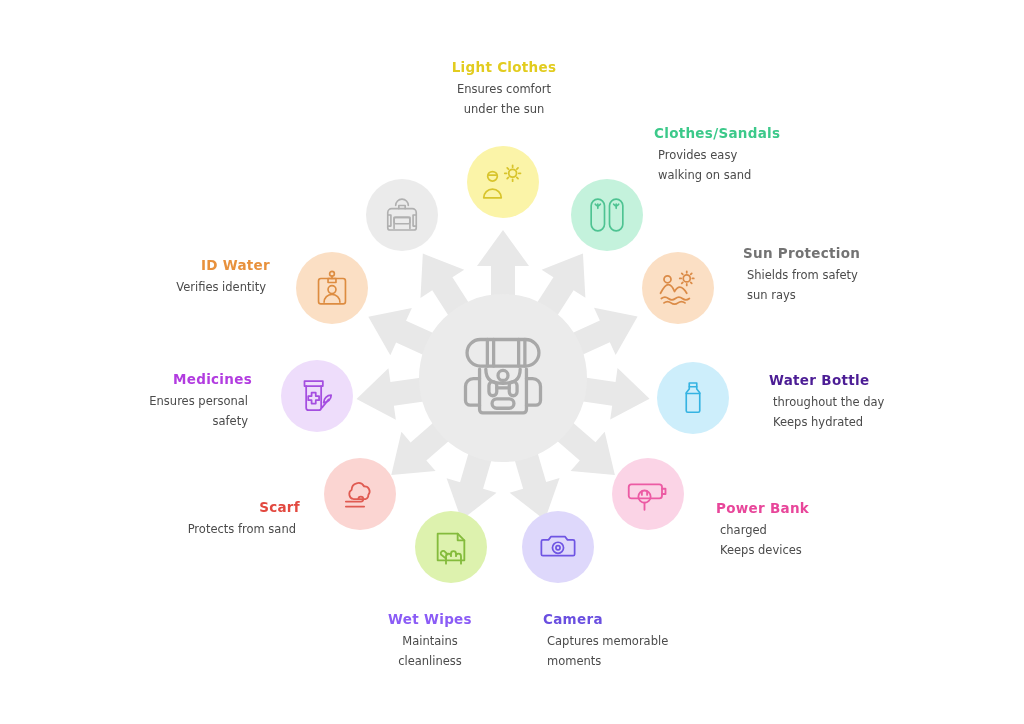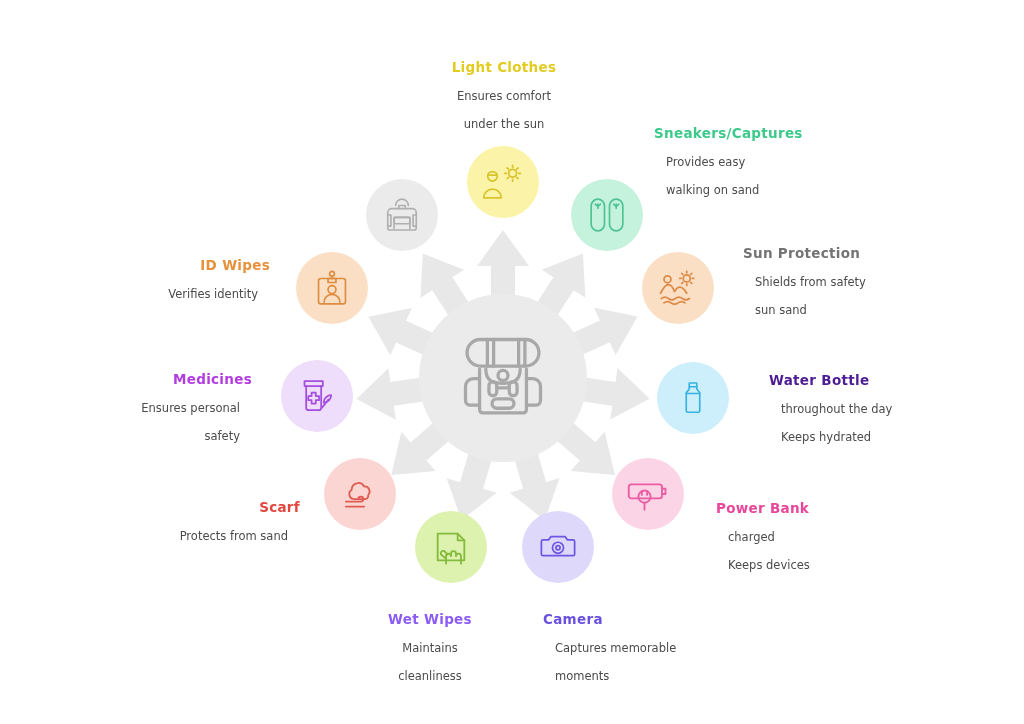--- a/index.html
+++ b/index.html
@@ -74,21 +74,21 @@
     font-size: 13.5px;
     font-weight: bold;
     letter-spacing: 0.3px;
     margin: 0 0 5px 0;
     line-height: 1.15;
   }
   .caption .desc {
     font-size: 11.5px;
     color: #4b4b4b;
     line-height: 1.42;
-    margin: 12px;
+    margin: 4px;
     font-weight: normal;
   }
   .ta-left   { text-align: left; }
   .ta-right  { text-align: right; }
   .ta-center { text-align: center; }
 </style>
 </head>
 <body>
 
 <div id="canvas">
@@ -180,21 +180,21 @@
     <svg width="40" height="40" viewBox="0 0 48 48" fill="none" stroke="#4ec392" stroke-width="2" stroke-linecap="round" stroke-linejoin="round">
       <rect x="5" y="5" width="16" height="38" rx="8"></rect>
       <path d="M10 11 q3 4 6 0"></path>
       <line x1="13" y1="11" x2="13" y2="16"></line>
       <rect x="27" y="5" width="16" height="38" rx="8"></rect>
       <path d="M32 11 q3 4 6 0"></path>
       <line x1="35" y1="11" x2="35" y2="16"></line>
     </svg>
   </div>
   <div class="caption ta-left" style="left:654px; top:126px; width:220px;">
-    <p class="title" style="color:#3cc98a;">Sneakers/Captures</p>
+    <p class="title" style="color:#3cc98a;">Clothes/Sandals</p>
     <p class="desc">Provides easy</p>
     <p class="desc">walking on sand</p>
   </div>
 
   <div class="node" style="left:642px; top:252px; background:#fbdfc4;">
     <svg width="42" height="42" viewBox="0 0 48 48" fill="none" stroke="#db8b47" stroke-width="2" stroke-linecap="round" stroke-linejoin="round">
       <circle cx="34" cy="13" r="4"></circle>
       <line x1="34" y1="5" x2="34" y2="6.6"></line>
         <line x1="34" y1="19.4" x2="34" y2="21"></line>
       <line x1="26" y1="13" x2="27.6" y2="13"></line>
@@ -205,21 +205,21 @@
         <line x1="29.5" y1="17.5" x2="28.3" y2="18.7"></line>
       <circle cx="12" cy="14" r="4"></circle>
       <path d="M4 30 q5 -10 9 -10 q4 0 7 8 q3 -5 6 -5 q4 0 8 7"></path>
       <path d="M5 36 q4 -3 8 0 q4 3 8 0 q4 -3 8 0 q4 3 8 0"></path>
       <path d="M8 41 q4 -3 8 0 q4 3 8 0 q4 -3 8 0"></path>
     </svg>
   </div>
   <div class="caption ta-left" style="left:743px; top:246px; width:220px;">
     <p class="title" style="color:#737373;">Sun Protection</p>
     <p class="desc">Shields from safety</p>
-    <p class="desc">sun sand</p>
+    <p class="desc">sun rays</p>
   </div>
 
   <div class="node" style="left:657px; top:362px; background:#cdeefb;">
     <svg width="36" height="36" viewBox="0 0 48 48" fill="none" stroke="#35b3e2" stroke-width="2.2" stroke-linecap="round" stroke-linejoin="round">
       <path d="M19 4 h10 v5 h-10 Z"></path>
       <path d="M19 9 v3 l-4 5 v24 a2 2 0 0 0 2 2 h14 a2 2 0 0 0 2 -2 v-24 l-4 -5 v-3"></path>
       <line x1="15" y1="18" x2="33" y2="18"></line>
     </svg>
   </div>
   <div class="caption ta-left" style="left:769px; top:373px; width:220px;">
@@ -302,21 +302,21 @@
     <svg width="38" height="38" viewBox="0 0 48 48" fill="none" stroke="#dd8c40" stroke-width="2.1" stroke-linecap="round" stroke-linejoin="round">
       <circle cx="24" cy="6" r="3"></circle>
       <path d="M24 9 v3"></path>
       <path d="M19 12 h10 v5 h-10 Z"></path>
       <rect x="7" y="12" width="34" height="32" rx="3"></rect>
       <circle cx="24" cy="26" r="5"></circle>
       <path d="M14 42 a10 10 0 0 1 20 0"></path>
     </svg>
   </div>
   <div class="caption ta-right" style="left:115px; top:258px; width:155px;">
-    <p class="title" style="color:#e8913c;">ID Wipes</p>
+    <p class="title" style="color:#e8913c;">ID Water</p>
     <p class="desc">Verifies identity</p>
   </div>
 
   <div class="node" style="left:366px; top:179px; background:#ebebeb;">
     <svg width="38" height="38" viewBox="0 0 48 48" fill="none" stroke="#b0b0b0" stroke-width="2.1" stroke-linecap="round" stroke-linejoin="round">
       <path d="M16 12 a8 8 0 0 1 16 0"></path>
       <path d="M11 16 h26 a5 5 0 0 1 5 5 v19 a3 3 0 0 1 -3 3 h-30 a3 3 0 0 1 -3 -3 v-19 a5 5 0 0 1 5 -5 Z"></path>
       <path d="M14 41 v-14 h20 v14"></path>
       <rect x="14" y="27" width="20" height="8" rx="2"></rect>
       <path d="M6 24 h4 v14 h-4"></path>

